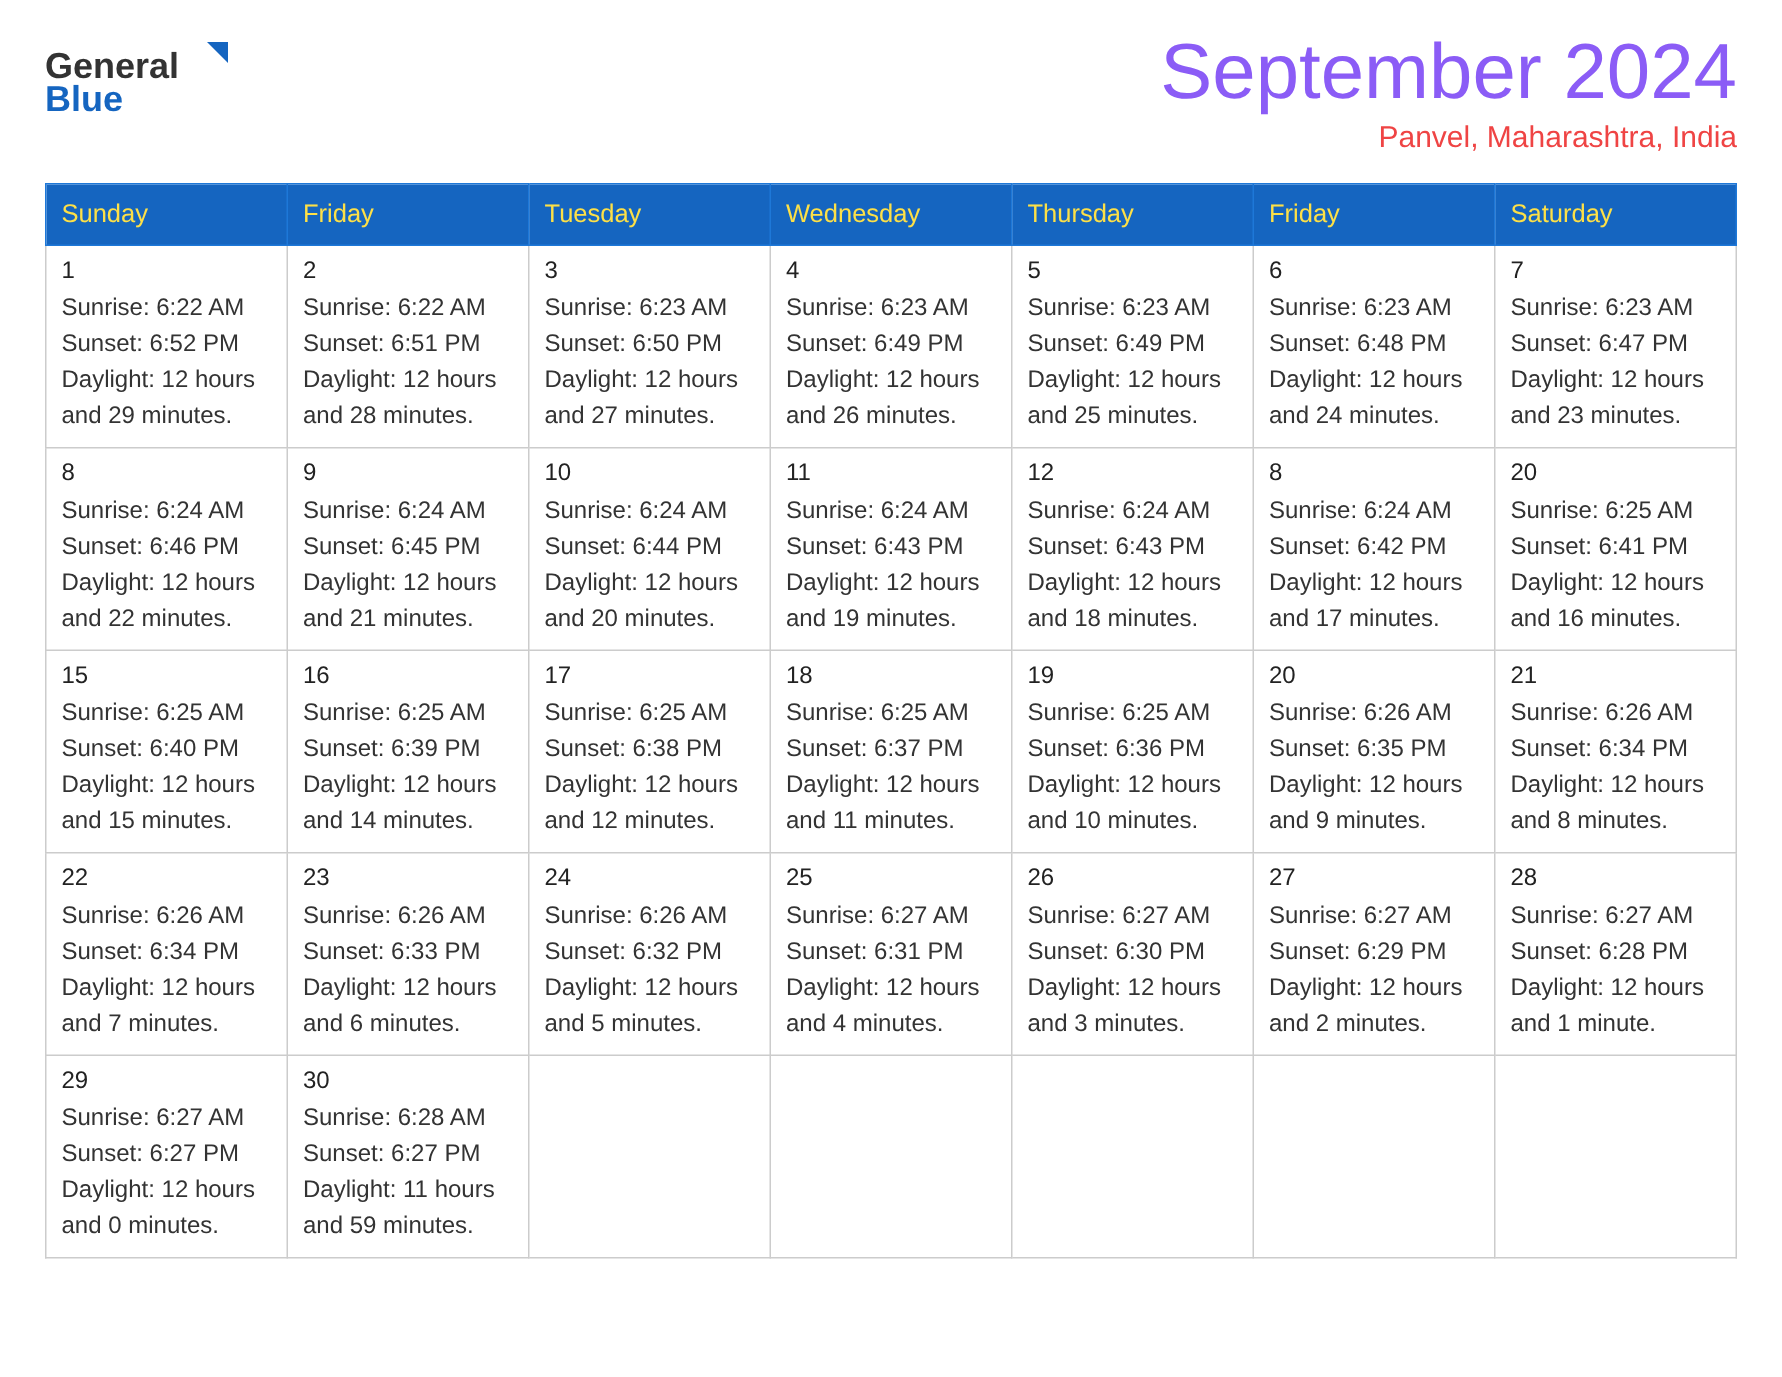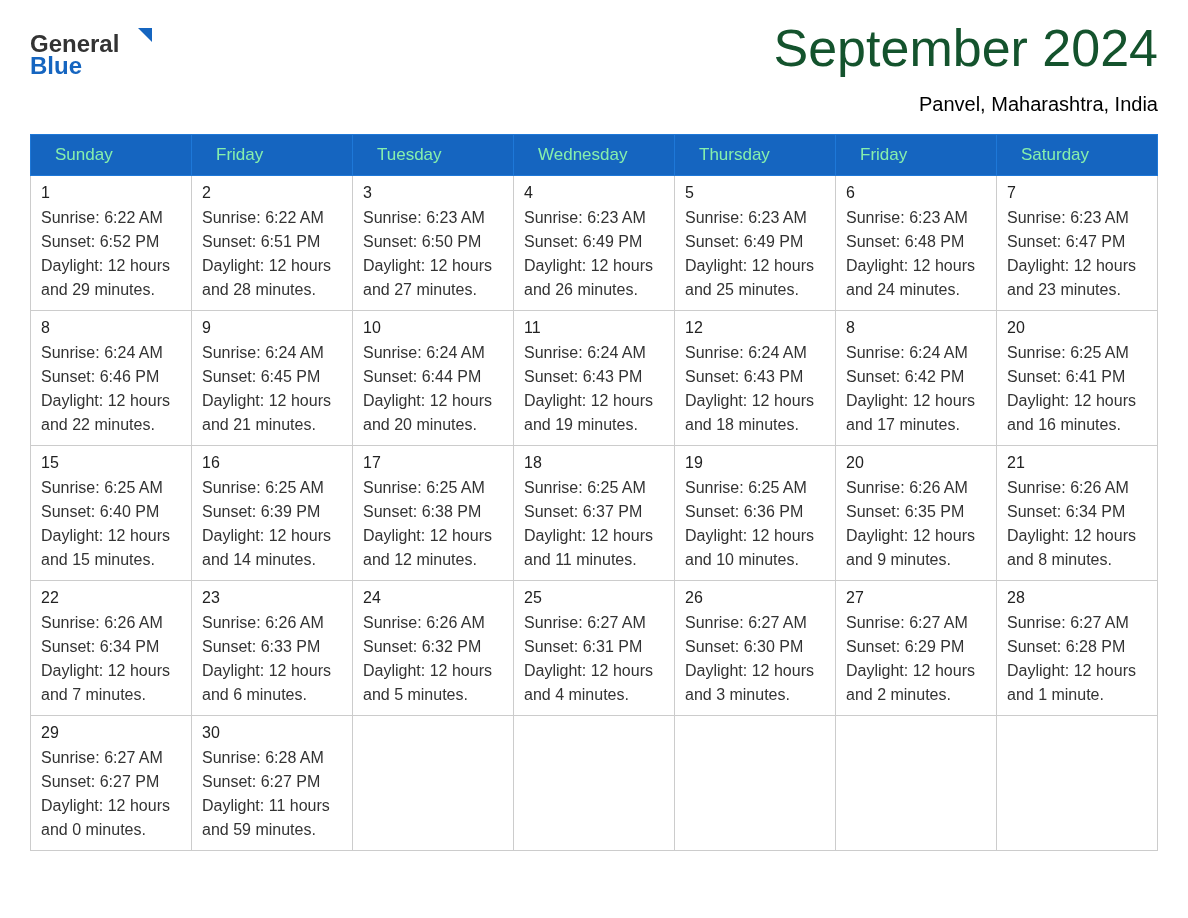--- a/index.html
+++ b/index.html
@@ -21,39 +21,39 @@
       display: flex;
       flex-direction: column;
       align-items: flex-start;
     }
     .title-block {
       text-align: right;
     }
     .month-title {
       font-size: 52px;
       font-weight: normal;
-      color: #14532d;
+      color: #8b5cf6;
       line-height: 1.1;
     }
     .location {
       font-size: 20px;
-      color: #000000;
-      margin-top: 16px;
+      color: #ef4444;
+      margin-top: 4px;
     }
     .calendar-table {
       width: 100%;
       border-collapse: collapse;
       border: 1px solid #bbb;
     }
     .calendar-table th {
       background-color: #1565c0;
-      color: #86efac;
+      color: #fde047;
       font-size: 17px;
       font-weight: normal;
-      padding: 10px 24px;
+      padding: 10px 10px;
       text-align: left;
       border: 1px solid #1e78d8;
     }
     .calendar-table td {
       vertical-align: top;
       padding: 8px 10px;
       border: 1px solid #ccc;
       width: calc(100% / 7);
       font-size: 13px;
       color: #333;

